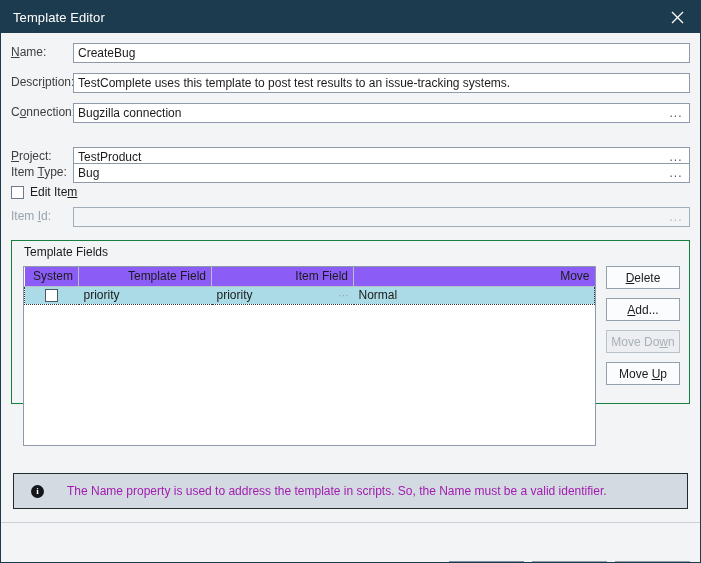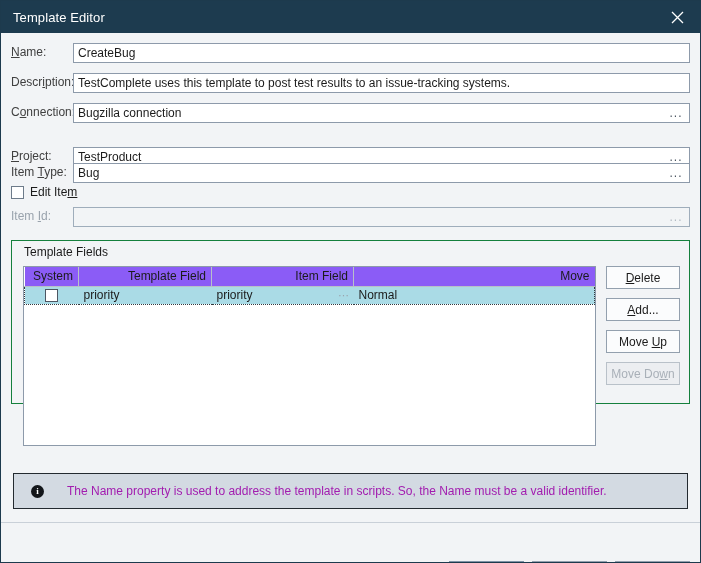--- a/index.html
+++ b/index.html
@@ -361,22 +361,22 @@
               </td>
               <td class="cell-val">Normal</td>
             </tr>
           </tbody>
         </table>
       </div>
 
       <div id="side-buttons">
         <button class="sidebtn"><span></span><u>D</u><span>elete</span></button>
         <button class="sidebtn"><span></span><u>A</u><span>dd...</span></button>
+        <button class="sidebtn disabled" disabled=""><span>Move Do</span><u>w</u><span>n</span></button>
         <button class="sidebtn"><span>Move </span><u>U</u><span>p</span></button>
-        <button class="sidebtn disabled" disabled=""><span>Move Do</span><u>w</u><span>n</span></button>
       </div>
     </div>
 
     <div id="infobar">
       <span id="info-icon">i</span>
       <span id="info-text">The Name property is used to address the template in scripts. So, the Name must be a valid identifier.</span>
     </div>
 
     <div id="footer-sep"></div>
 

